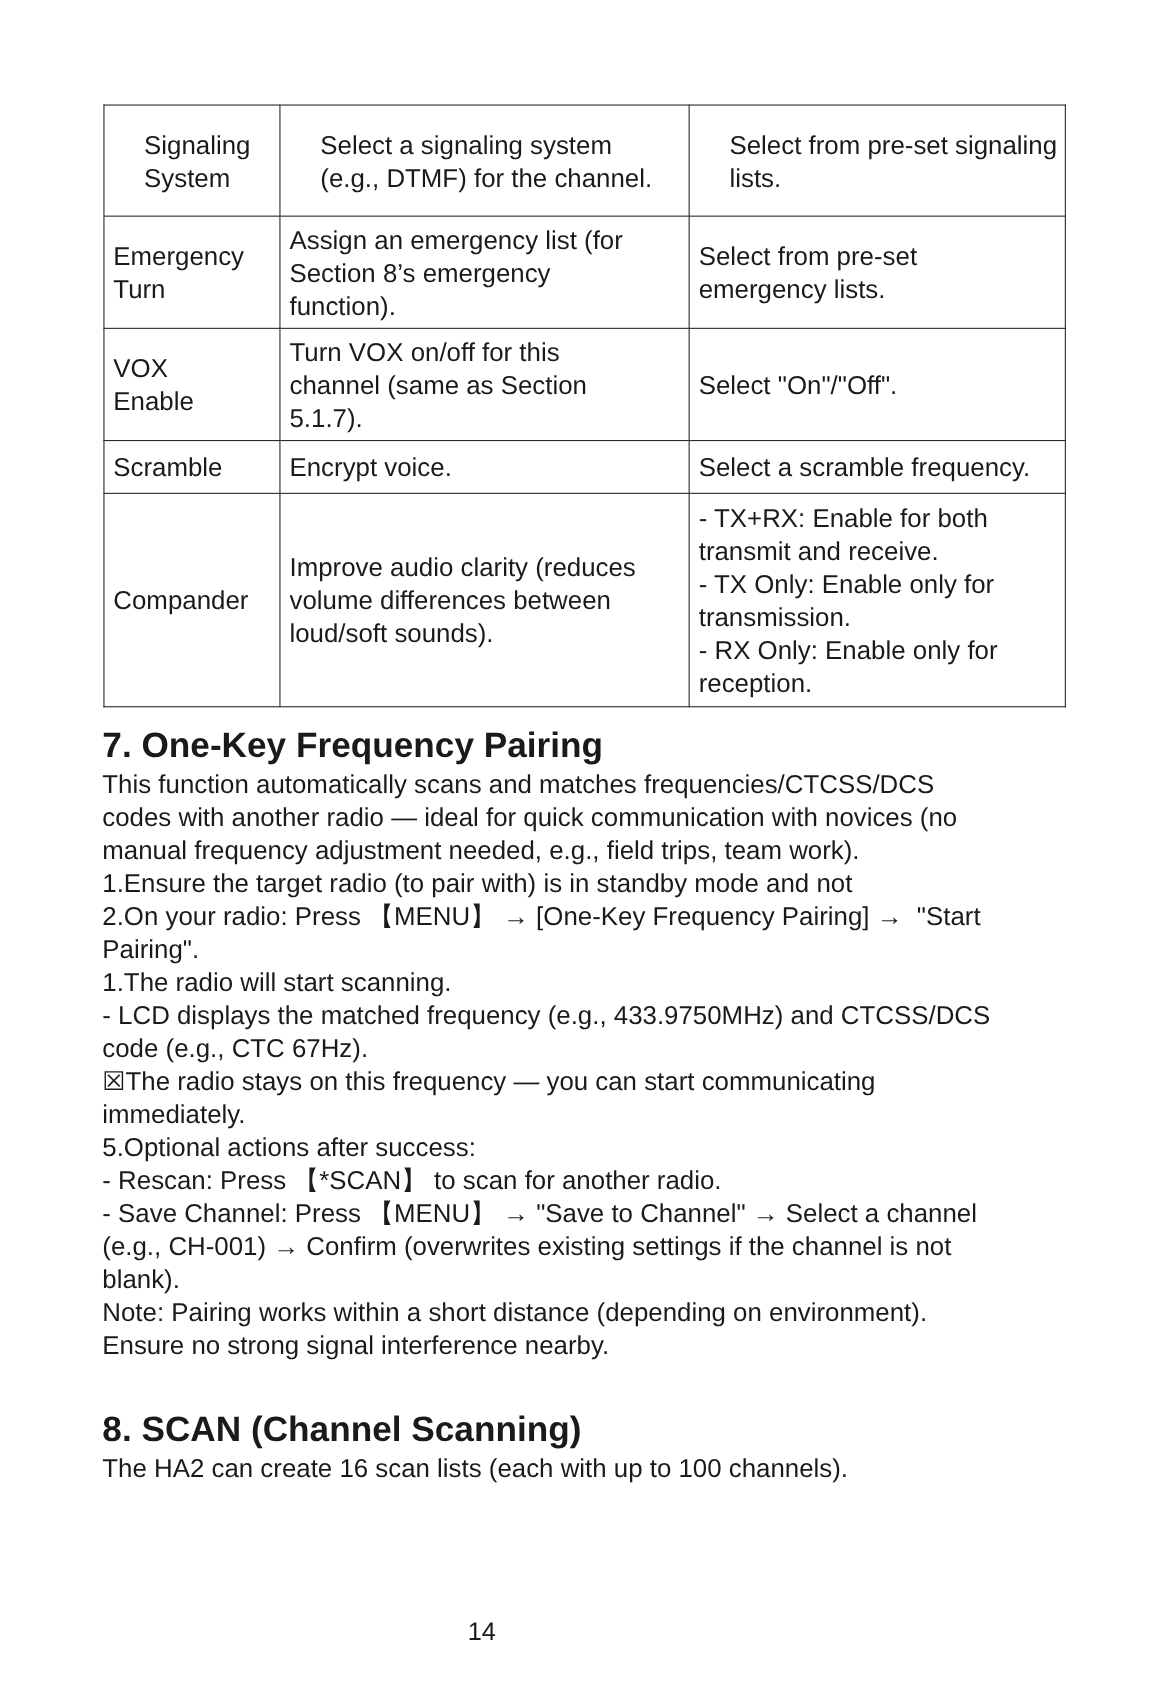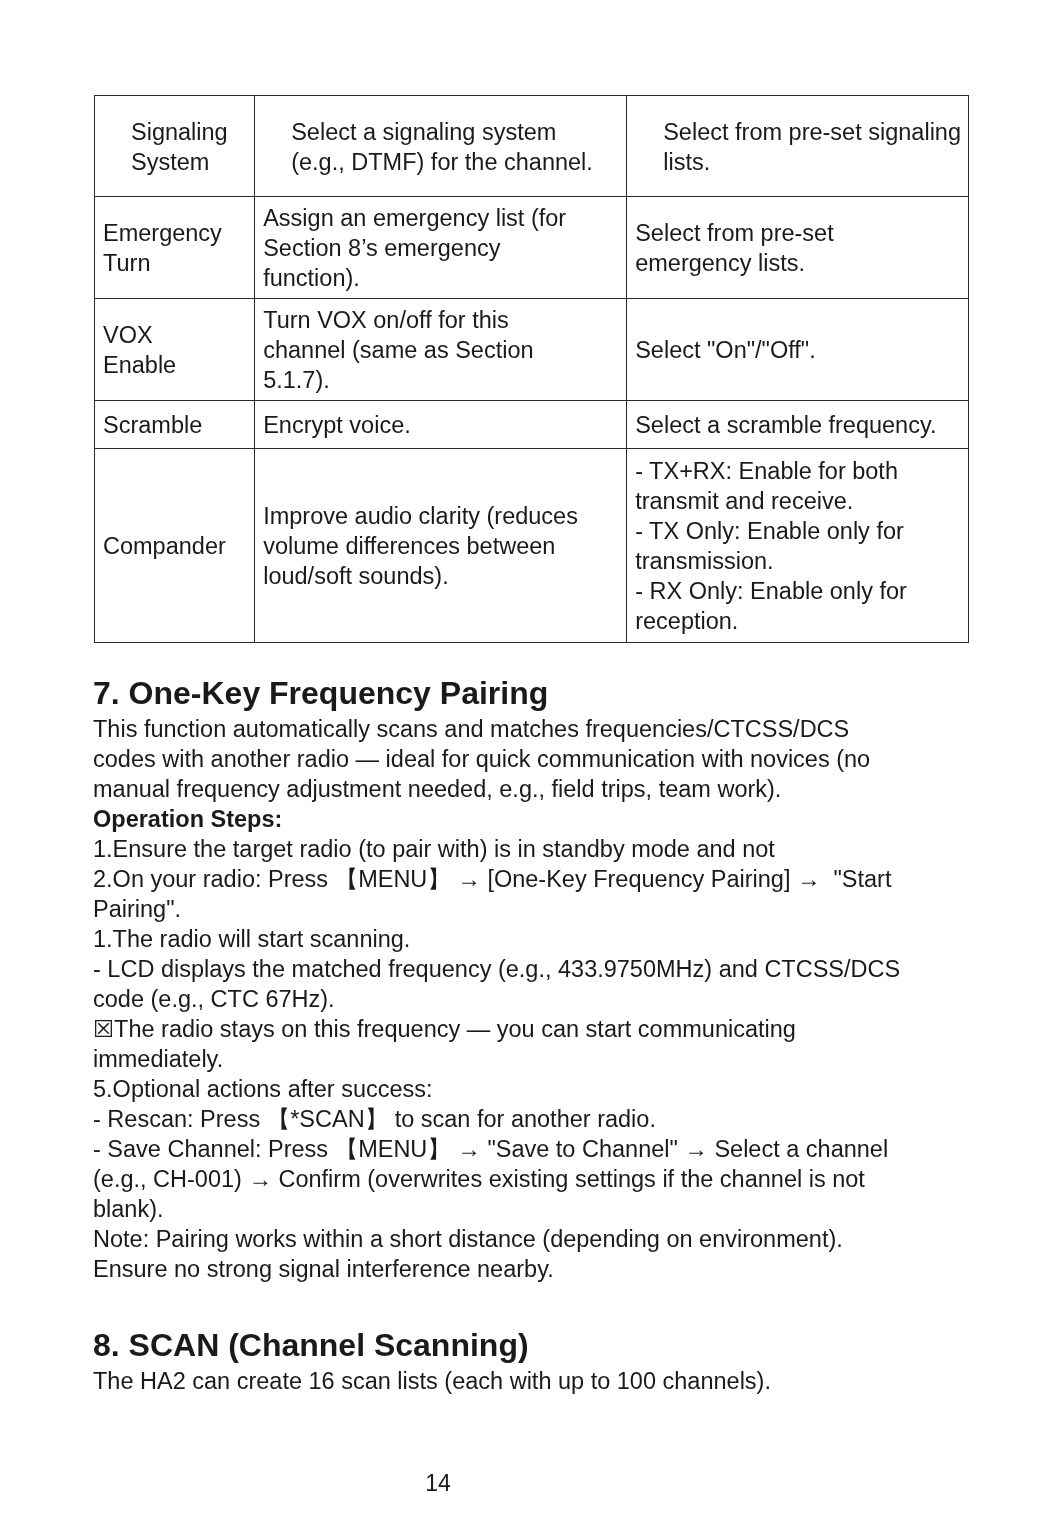--- a/index.html
+++ b/index.html
@@ -42,21 +42,21 @@
     .cell-line { display: block; white-space: pre; }
     tr.r-signaling td { height: 89px; padding-left: 36px; }
     tr.r-emergency td { height: 89px; }
     tr.r-vox td { height: 89px; }
     tr.r-scramble td { height: 36px; }
     tr.r-compander td { height: 182px; }
 
     .content {
       position: absolute;
       left: 93px;
-      top: 672px;
+      top: 656px;
       width: 880px;
       font-size: 23.5px;
       line-height: 30px;
     }
     .section-title {
       font-size: 32px;
       font-weight: bold;
       line-height: 42px;
       margin: 0;
       white-space: nowrap;
@@ -163,21 +163,20 @@
   </table>
 
   <div class="content">
     <section>
       <h2 class="section-title">7. One-Key Frequency Pairing</h2>
       <div>
         <span class="para-line">This function automatically scans and matches frequencies/CTCSS/DCS</span>
         <span class="para-line">codes with another radio — ideal for quick communication with novices (no</span>
         <span class="para-line">manual frequency adjustment needed, e.g., field trips, team work).</span>
       </div>
-      <span class="para-line bold">Operation Steps:</span>
       <div>
         <span class="para-line">1.Ensure the target radio (to pair with) is in standby mode and not</span>
         <span class="para-line">2.On your radio: Press 【MENU】 → [One-Key Frequency Pairing] →  "Start</span>
         <span class="para-line">Pairing".</span>
         <span class="para-line">1.The radio will start scanning.</span>
         <span class="para-line">- LCD displays the matched frequency (e.g., 433.9750MHz) and CTCSS/DCS</span>
         <span class="para-line">code (e.g., CTC 67Hz).</span>
         <span class="para-line">☒The radio stays on this frequency — you can start communicating</span>
         <span class="para-line">immediately.</span>
         <span class="para-line">5.Optional actions after success:</span>

